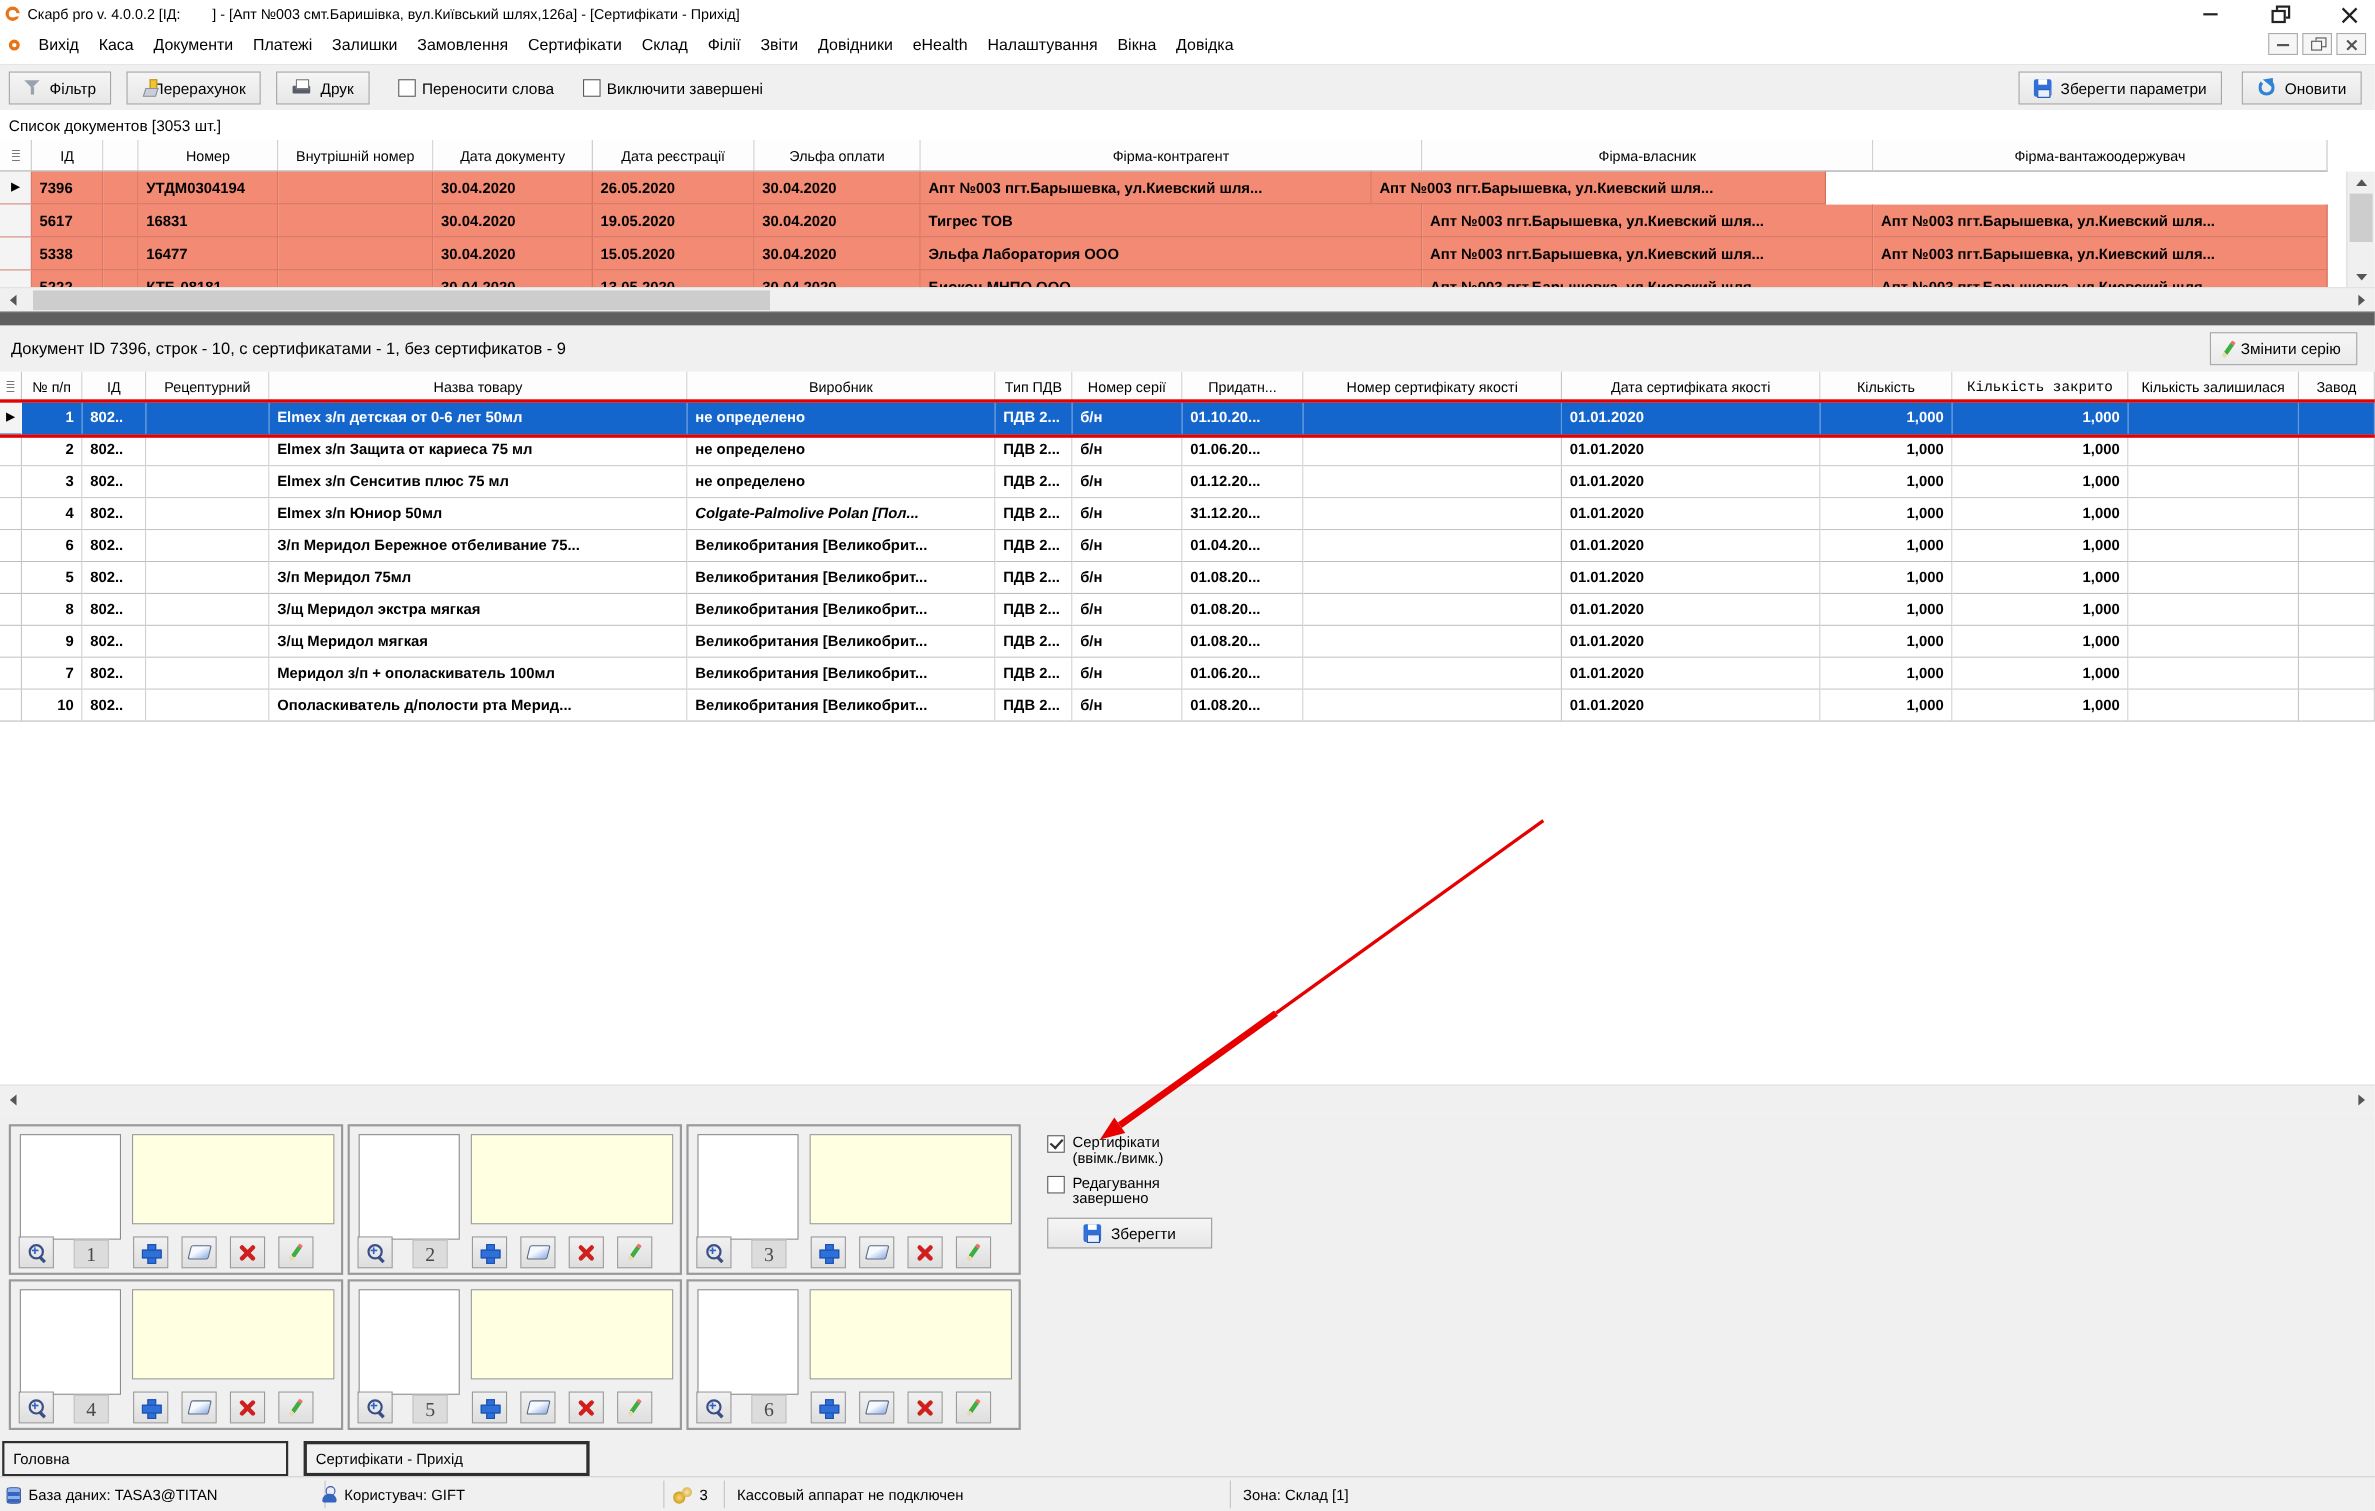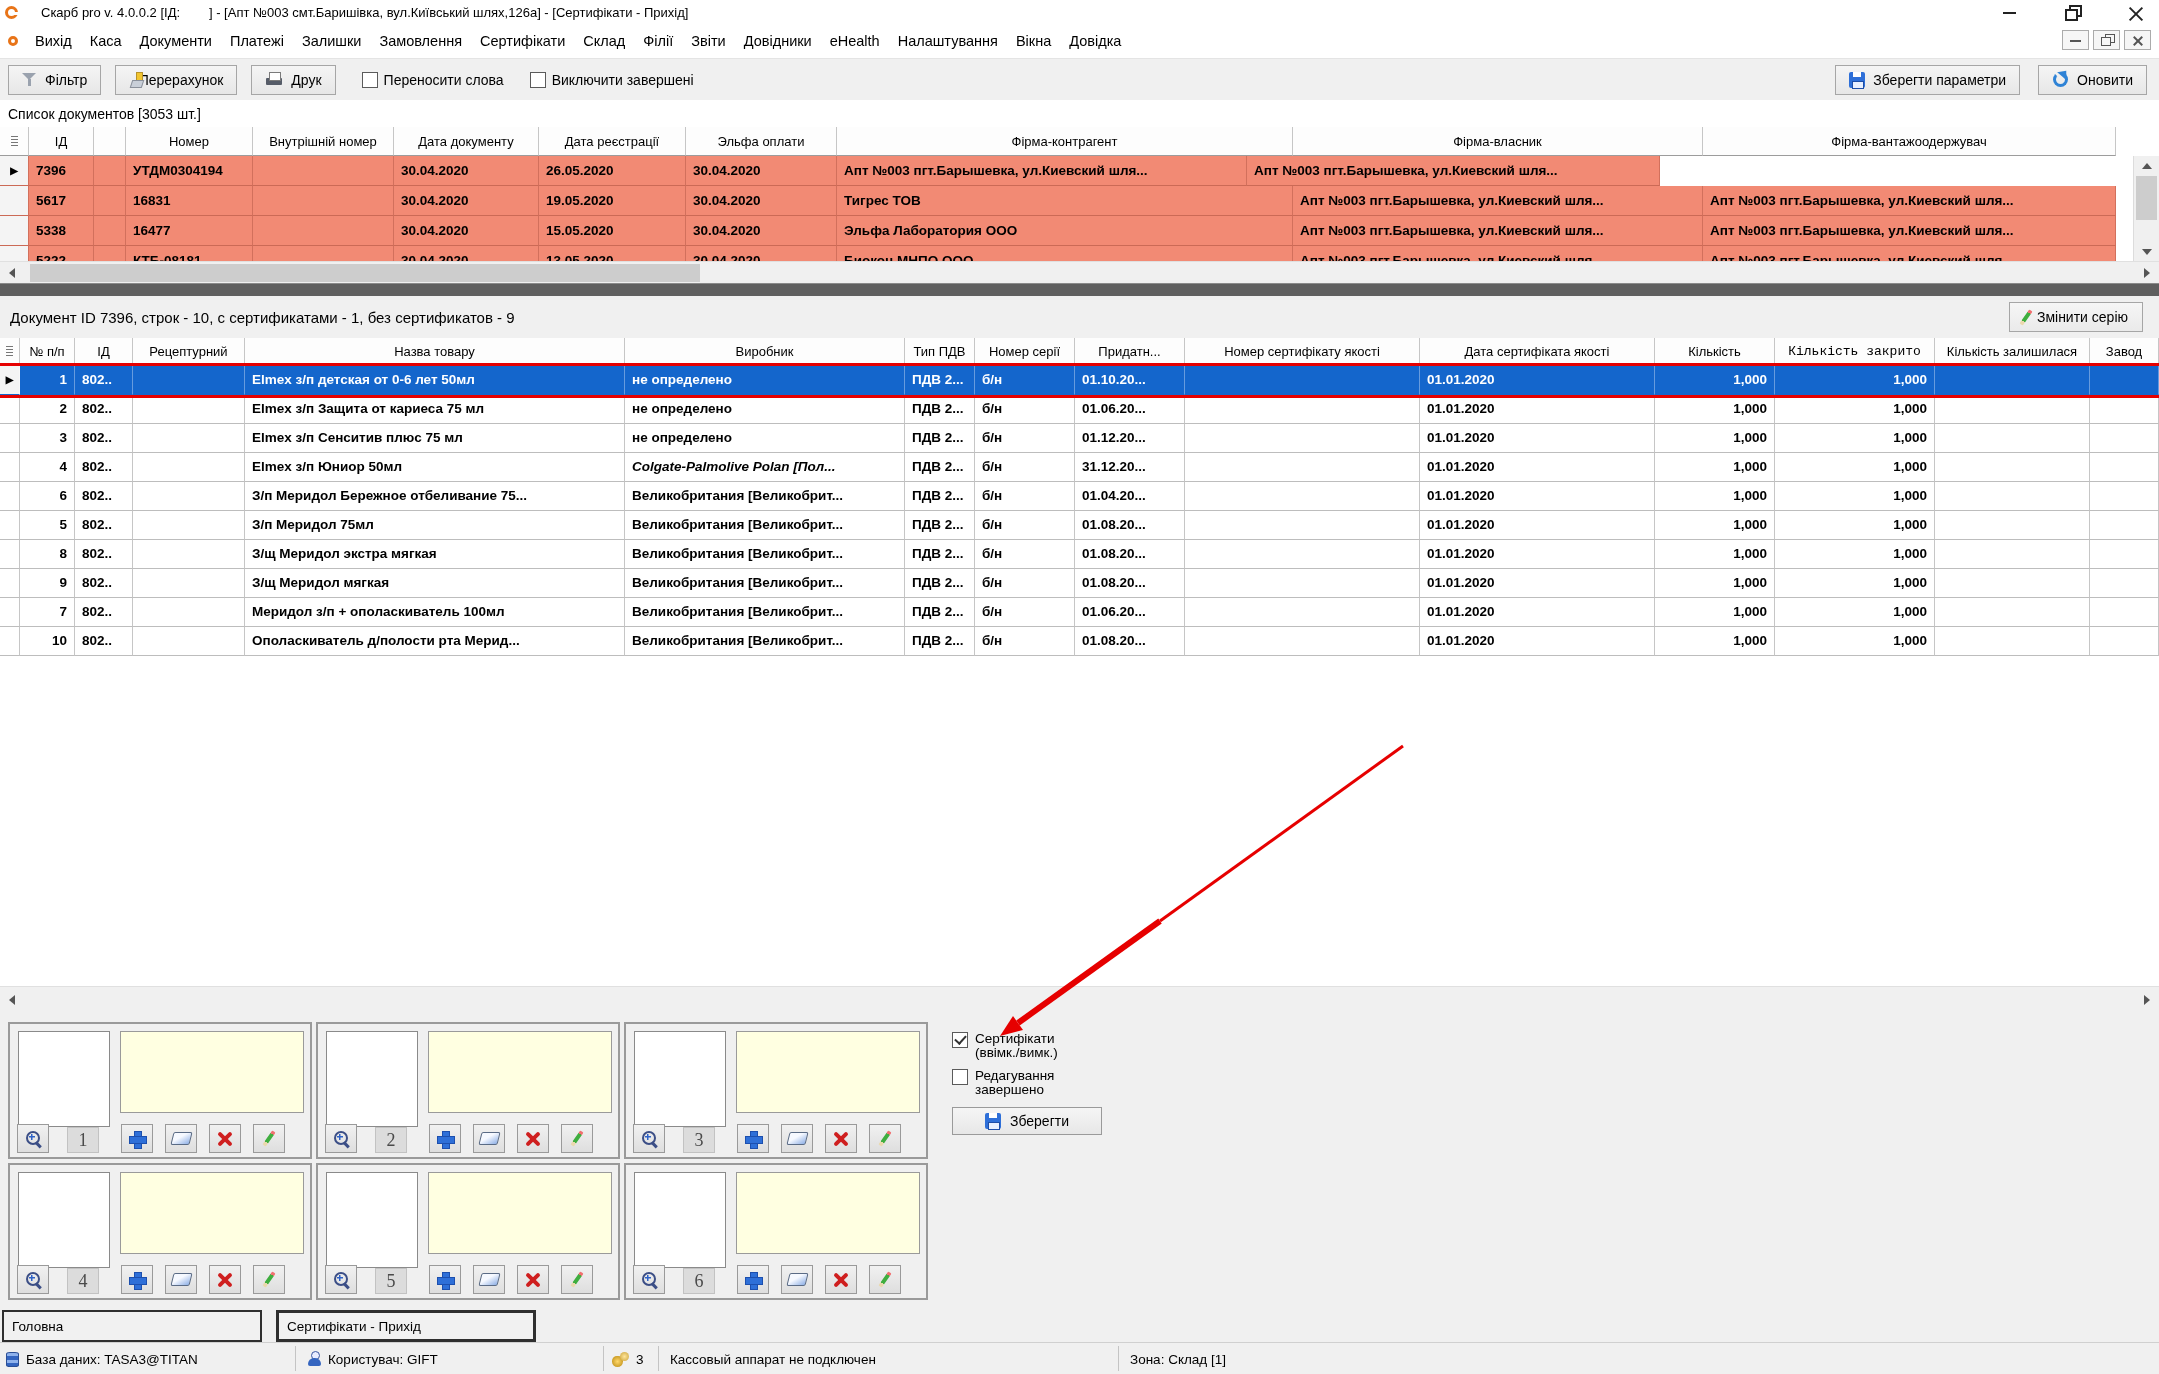--- a/index.html
+++ b/index.html
@@ -3,21 +3,21 @@
 <meta charset="utf-8">
 <style>
 *{box-sizing:border-box;margin:0;padding:0}
 body{font-family:"Liberation Sans",sans-serif;background:#fff}
 .app{position:relative;width:2159px;height:1374px;background:#fff;overflow:hidden}
 
 
 .titlebar{height:24px;display:flex;align-items:center;padding-left:5px;font-size:13px;position:relative;background:#fff}
 .logo{width:13px;height:13px;border:3px solid #e87418;border-radius:50%;display:inline-block;position:relative;flex:none}
 .logo::after{content:"";position:absolute;right:-3px;top:3px;width:4px;height:3px;background:#fff}
-.title{margin-left:23px;white-space:pre}
+.title{margin-left:7px;white-space:pre}
 .win-ctrls{position:absolute;right:16px;top:0;height:24px;display:flex;align-items:center;gap:48px}
 .wc{width:15px;height:15px;position:relative;display:inline-block}
 .wc-min::after{content:"";position:absolute;left:1px;right:1px;top:7px;height:2px;background:#222}
 .wc-rest::before{content:"";position:absolute;left:4px;top:0;width:9px;height:8px;border:2px solid #222;background:#fff}
 .wc-rest::after{content:"";position:absolute;left:0;top:4px;width:9px;height:8px;border:2px solid #222;background:#fff}
 .wc-close::before,.wc-close::after{content:"";position:absolute;left:7px;top:0;width:2px;height:18px;background:#222}
 .wc-close::before{transform:rotate(45deg)}.wc-close::after{transform:rotate(-45deg)}
 
 
 .menubar{height:34px;display:flex;align-items:center;padding-left:8px;font-size:14.5px;position:relative;background:#fff}
@@ -676,21 +676,21 @@
       <span class="tab active">Сертифікати - Прихід</span>
     </div>
   </div>
 
   <div class="statusbar">
     <span class="sb-item" style="left:6px">
       <span class="db-ic"></span>
       <span>База даних: TASA3@TITAN</span>
     </span>
     <span class="sb-sep" style="left:295px"></span>
-    <span class="sb-item" style="left:308px">
+    <span class="sb-item" style="left:293px">
       <span class="user-ic"></span>
       <span>Користувач: GIFT</span>
     </span>
     <span class="sb-sep" style="left:603px"></span>
     <span class="sb-item" style="left:612px">
       <span class="money-ic"></span>
       <span>3</span>
     </span>
     <span class="sb-sep" style="left:658px"></span>
     <span class="sb-item" style="left:670px">

